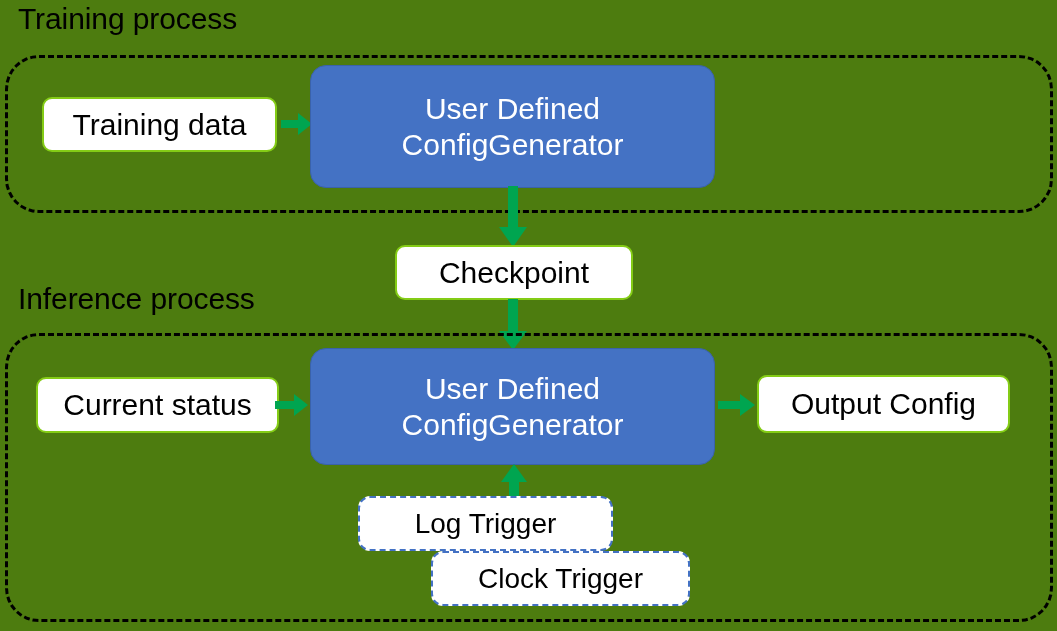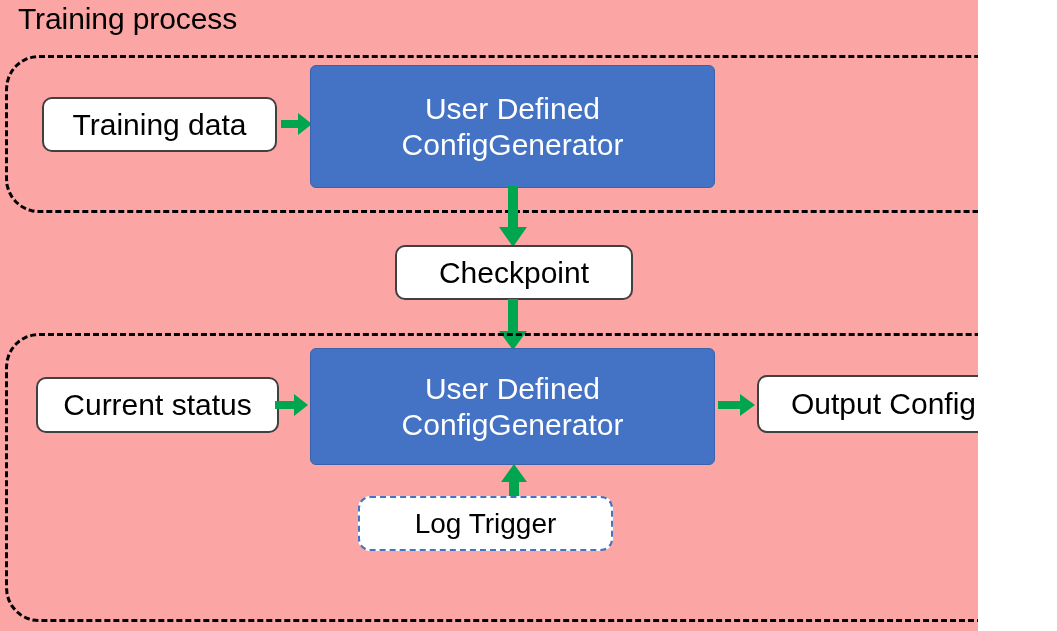--- a/index.html
+++ b/index.html
@@ -7,23 +7,23 @@
     margin: 0;
     padding: 0;
     background: #ffffff;
   }
   body {
     font-family: "Liberation Sans", sans-serif;
     -webkit-font-smoothing: antialiased;
   }
   #canvas {
     position: relative;
-    width: 978px;
+    width: 1057px;
     height: 631px;
-    background: #fca5a5;
+    background: #4d7c0f;
     overflow: hidden;
   }
 
   
   .section-title {
     position: absolute;
     font-size: 30px;
     line-height: 34px;
     color: #000000;
     white-space: nowrap;
@@ -37,21 +37,21 @@
     border-radius: 34px;
     background: transparent;
     box-sizing: border-box;
   }
 
   
   .io-box {
     position: absolute;
     box-sizing: border-box;
     background: #ffffff;
-    border: 2px solid #404040;
+    border: 2px solid #84cc16;
     border-radius: 10px;
     display: flex;
     align-items: center;
     justify-content: center;
     color: #000000;
     font-size: 30px;
     line-height: 34px;
     white-space: nowrap;
   }
 
@@ -70,21 +70,21 @@
     line-height: 34px;
     white-space: nowrap;
   }
 
   
   .proc-block {
     position: absolute;
     box-sizing: border-box;
     background: #4472C4;
     border: 1px solid #3A62AA;
-    border-radius: 6px;
+    border-radius: 16px;
     display: flex;
     flex-direction: column;
     align-items: center;
     justify-content: center;
     color: #ffffff;
     font-size: 30px;
     line-height: 36px;
     white-space: nowrap;
     text-align: center;
   }
@@ -125,20 +125,21 @@
   </div>
 
   <div class="io-box" style="left:395px; top:245px; width:238px; height:55px;">Checkpoint</div>
 
   <div class="arrow" style="left:498px; top:299px; width:30px; height:52px;">
     <svg width="30" height="52" viewBox="0 0 30 52" aria-hidden="true">
       <path d="M10,0 L20,0 L20,32 L29,32 L15,51 L1,32 L10,32 Z" fill="#00A550"></path>
     </svg>
   </div>
 
+  <div class="section-title" style="left:18px; top:282px;">Inference process</div>
 
   <div class="process-container" style="left:5px; top:333px; width:1048px; height:289px;"></div>
 
   <div class="io-box" style="left:36px; top:377px; width:243px; height:56px;">Current status</div>
 
   <div class="arrow" style="left:275px; top:392px; width:34px; height:26px;">
     <svg width="34" height="26" viewBox="0 0 34 26" aria-hidden="true">
       <path d="M0,9 L19,9 L19,2 L33,13 L19,24 L19,17 L0,17 Z" fill="#00A550"></path>
     </svg>
   </div>
@@ -157,14 +158,15 @@
   <div class="io-box" style="left:757px; top:375px; width:253px; height:58px;text-align:right;">Output Config</div>
 
   <div class="arrow" style="left:500px; top:464px; width:28px; height:36px;">
     <svg width="28" height="36" viewBox="0 0 28 36" aria-hidden="true">
       <path d="M14,0 L27,18 L19,18 L19,35 L9,35 L9,18 L1,18 Z" fill="#00A550"></path>
     </svg>
   </div>
 
   <div class="trigger-box" style="left:358px; top:496px; width:255px; height:55px;">Log Trigger</div>
 
+  <div class="trigger-box" style="left:431px; top:551px; width:259px; height:55px;">Clock Trigger</div>
 
 </div>
 
 </body></html>

